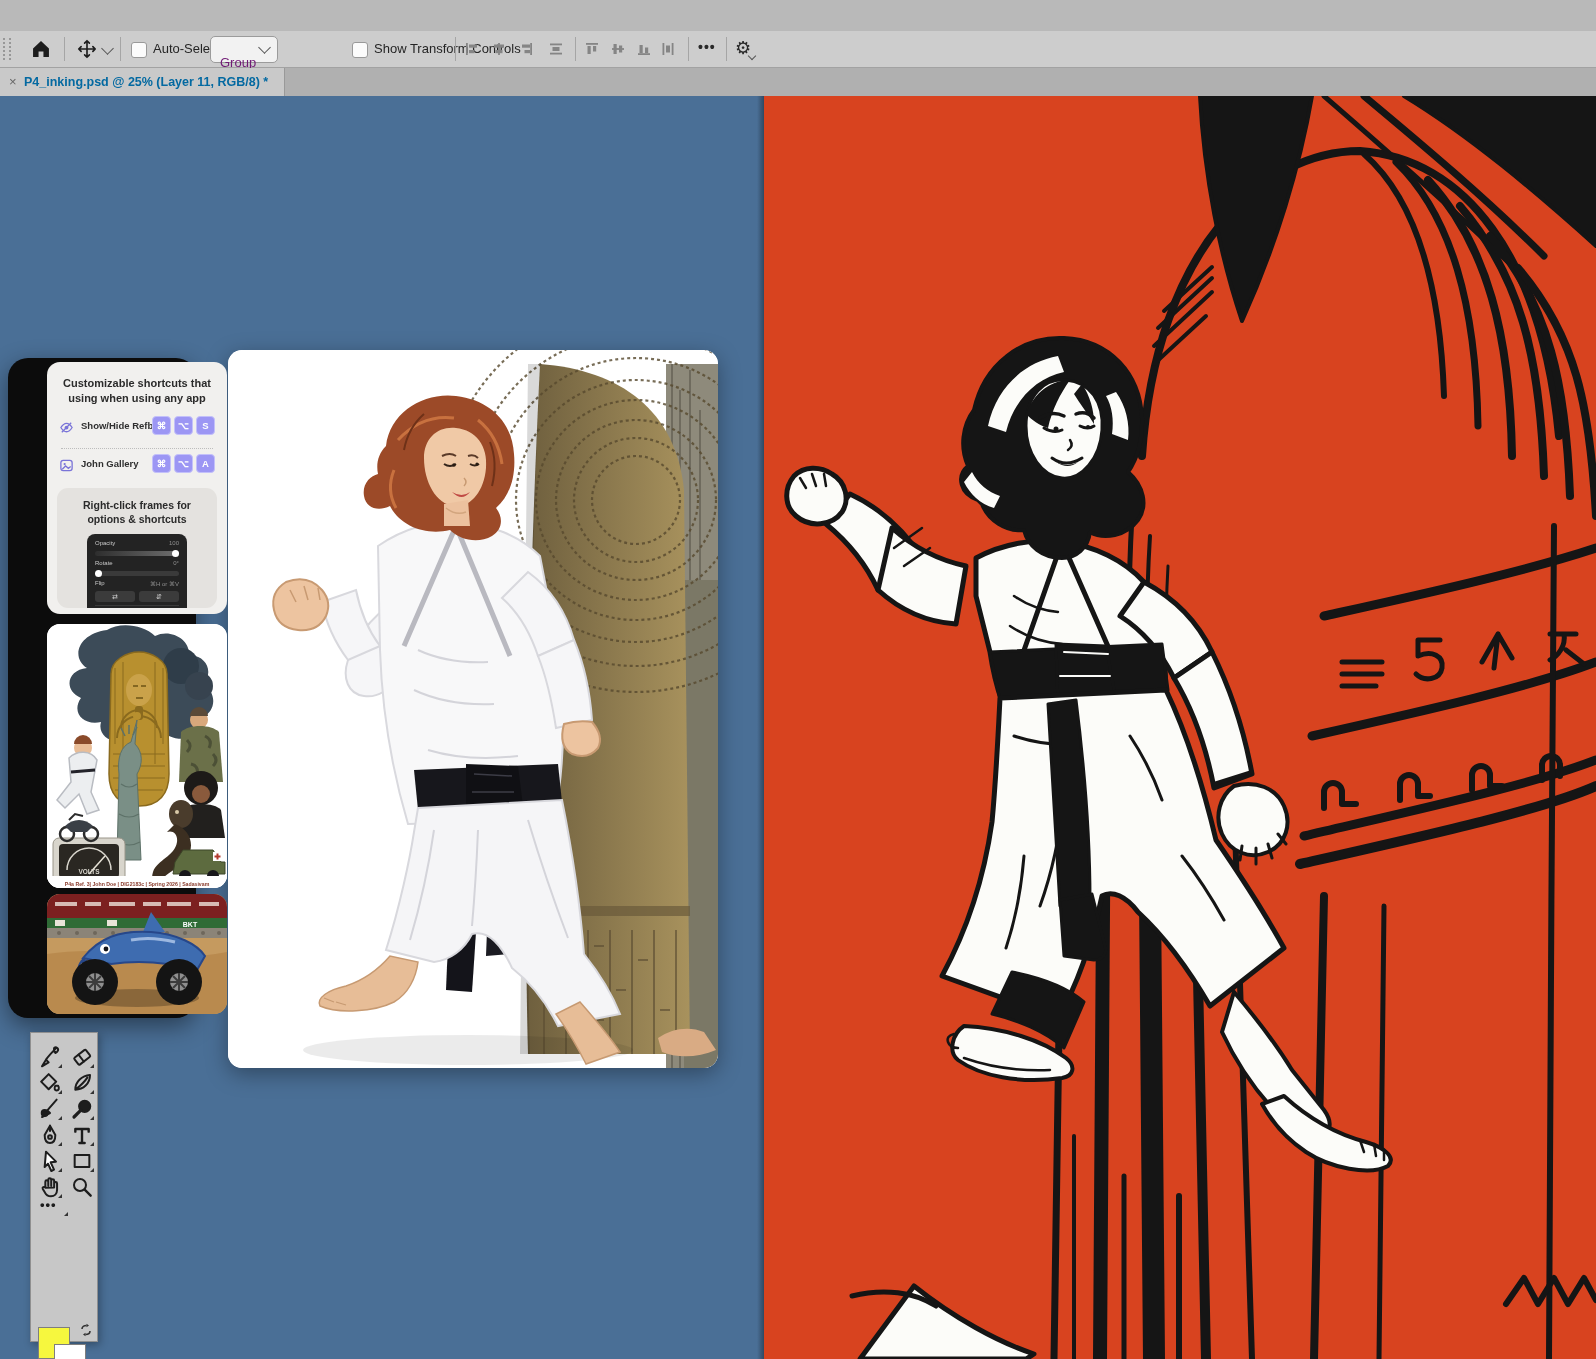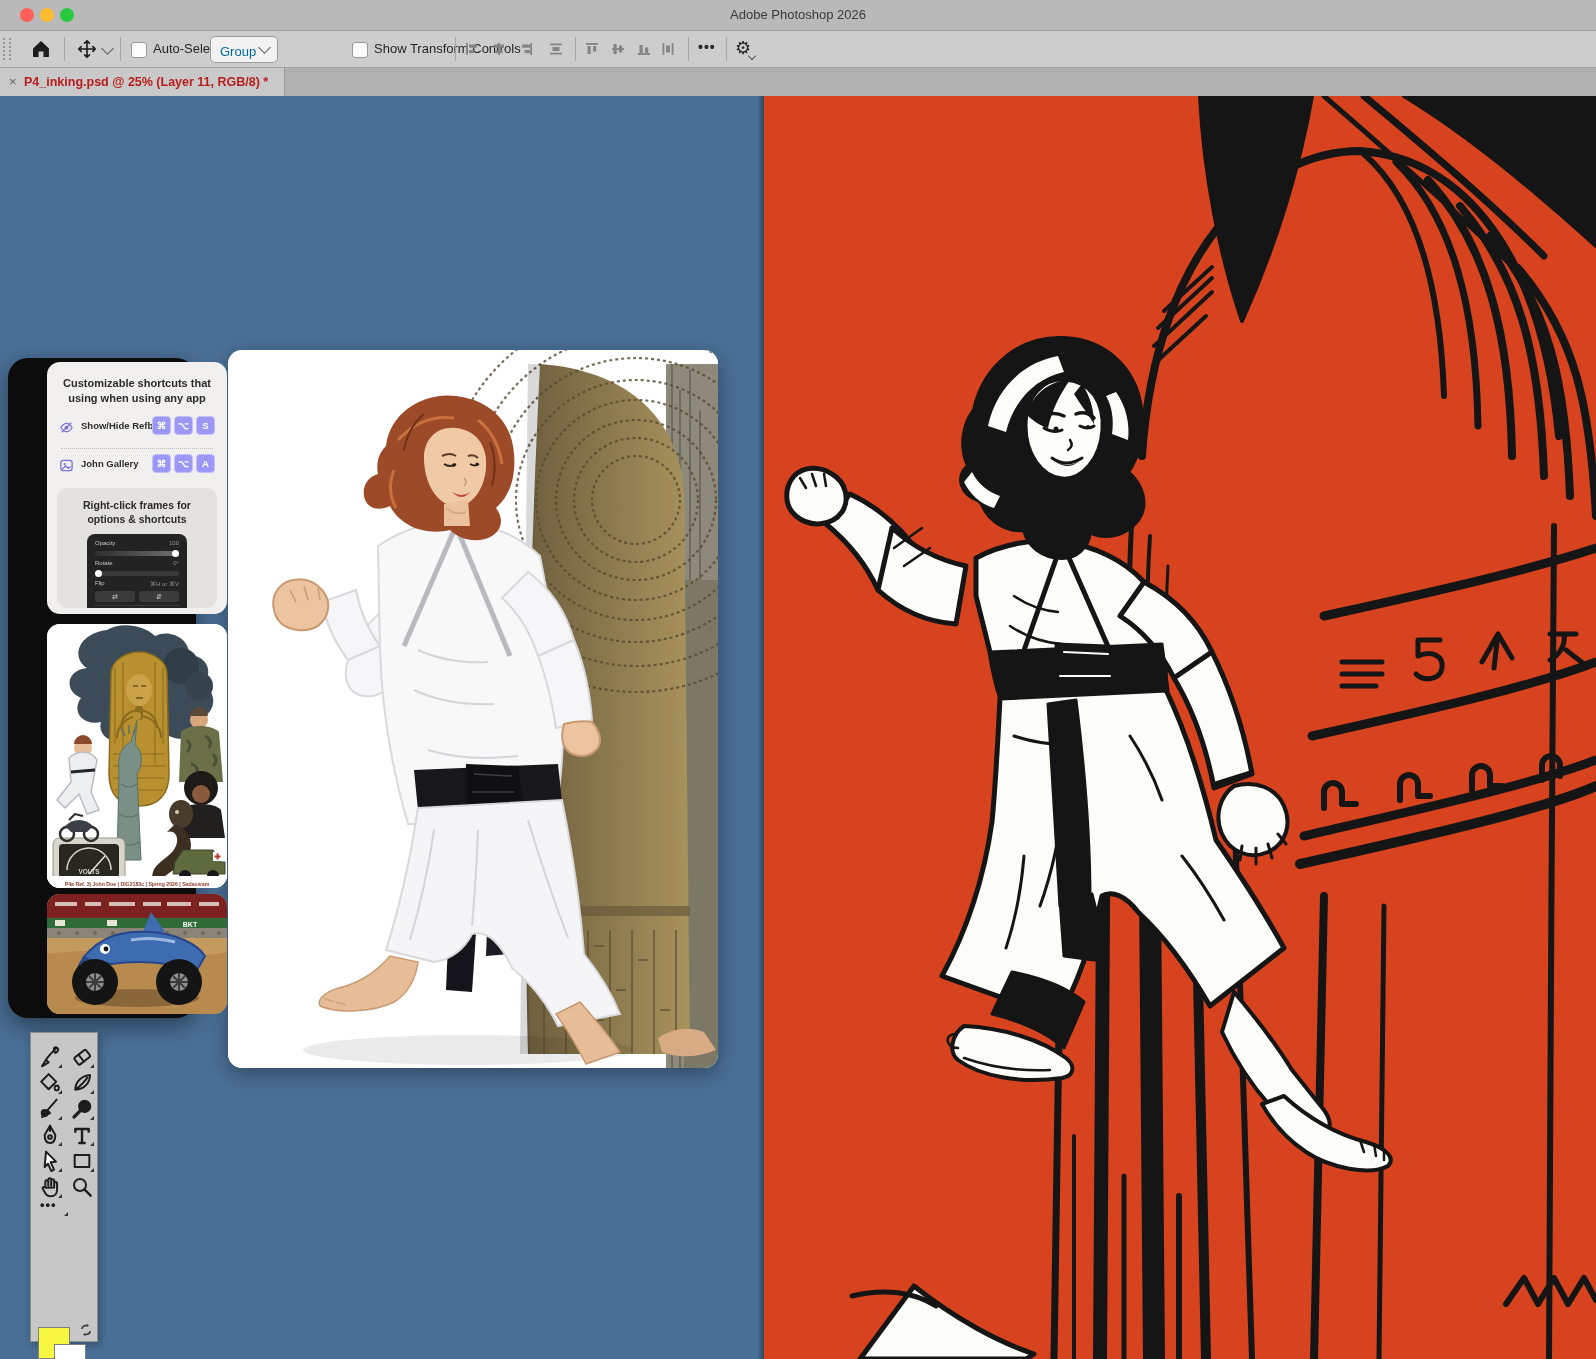--- a/index.html
+++ b/index.html
@@ -11,32 +11,32 @@
   #titlebar{left:0;top:0;width:1596px;height:30px;background:#b9b9b9;border-bottom:1px solid #a2a2a2;}
   .tlight{position:absolute;top:8px;width:14px;height:14px;border-radius:50%;}
   #win-title{position:absolute;left:0;right:0;top:7px;text-align:center;font-size:13px;color:#3a3a3a;}
 
   
   #optionsbar{left:0;top:31px;width:1596px;height:36px;background:#cdcdcd;border-bottom:1px solid #a2a2a2;}
   .obar-sep{position:absolute;top:6px;width:1px;height:24px;background:#a5a5a5;}
   .obar-label{position:absolute;top:10px;font-size:13px;color:#252525;white-space:nowrap;}
   .checkbox{position:absolute;top:11px;width:14px;height:14px;background:#fbfbfb;border:1px solid #999;border-radius:3px;}
   #group-dd{position:absolute;left:210px;top:5px;width:66px;height:25px;background:#f2f2f2;border:1px solid #9b9b9b;border-radius:5px;}
-  #group-dd .val{position:absolute;left:9px;top:7px;font-size:13px;color:#0369a1;}
+  #group-dd .val{position:absolute;left:9px;top:18px;font-size:13px;color:#701a75;}
   .chev{position:absolute;width:8px;height:8px;border-right:1.6px solid #555;border-bottom:1.6px solid #555;transform:rotate(45deg);}
   .alicon{position:absolute;top:10px;width:16px;height:16px;}
   .alicon rect{fill:#858585;}
   #more-dots{position:absolute;left:698px;top:8px;font-size:14px;letter-spacing:1px;color:#2a2a2a;font-weight:bold;}
   #gear{position:absolute;left:735px;top:6px;font-size:18px;color:#2a2a2a;}
 
   
   #tabbar{left:0;top:68px;width:1596px;height:28px;background:#b0b0b0;border-bottom:1px solid #8f8f8f;}
   #activetab{position:absolute;left:0;top:0;width:284px;height:28px;background:#c9c9c9;border-right:1px solid #999;}
   #activetab .close{position:absolute;left:9px;top:6px;font-size:13px;color:#666;}
-  #activetab .ttl{position:absolute;left:24px;top:7px;font-size:12.5px;font-weight:600;color:#b91c1c;white-space:nowrap;}
+  #activetab .ttl{position:absolute;left:24px;top:7px;font-size:12.5px;font-weight:600;color:#0369a1;white-space:nowrap;}
 
   
   #canvas{left:0;top:96px;width:1596px;height:1263px;}
   #canvas-left{position:absolute;left:0;top:0;width:764px;height:1263px;background:#4a6f96;}
   #canvas-left::after{content:"";position:absolute;right:0;top:0;width:7px;height:100%;
       background:linear-gradient(90deg,rgba(0,0,0,0),rgba(0,0,0,.35));}
   #canvas-right{position:absolute;left:764px;top:0;width:832px;height:1263px;background:#d8431f;}
 
   
   #photo-card{position:absolute;left:228px;top:254px;width:490px;height:718px;border-radius:14px;
@@ -79,26 +79,20 @@
   #bg-swatch{position:absolute;left:23px;top:311px;width:30px;height:30px;background:#fff;border:1px solid #7e7e7e;}
   #swap-colors{position:absolute;left:48px;top:290px;width:14px;height:14px;}
 
   svg text{font-family:"Liberation Sans",sans-serif;}
 </style>
 </head>
 <body>
 
 <div id="app">
 
-  <div id="titlebar" class="abs">
-    <div class="tlight" style="left:20px;background:#ff5f57;"></div>
-    <div class="tlight" style="left:40px;background:#febc2e;"></div>
-    <div class="tlight" style="left:60px;background:#28c840;"></div>
-    <div id="win-title">Adobe Photoshop 2026</div>
-  </div>
 
   <div id="optionsbar" class="abs">
     <div class="abs" style="left:3px;top:7px;width:4px;height:22px;border-left:2px dotted #979797;border-right:2px dotted #979797;"></div>
     <svg class="abs" style="left:30px;top:7px;" width="22" height="22" viewBox="0 0 18 18">
       <path d="M2.5 8.5 L9 2.5 L15.5 8.5 V15.5 H11 V11 H7 V15.5 H2.5 Z" fill="#1d1d1d"></path>
     </svg>
     <div class="obar-sep" style="left:64px;"></div>
     <svg class="abs" style="left:76px;top:7px;" width="22" height="22" viewBox="0 0 24 24">
       <g stroke="#1d1d1d" stroke-width="1.8" fill="none" stroke-linecap="round">
         <path d="M12 3v18M3 12h18M12 3l-2.6 2.6M12 3l2.6 2.6M12 21l-2.6-2.6M12 21l2.6-2.6M3 12l2.6-2.6M3 12l2.6 2.6M21 12l-2.6-2.6M21 12l-2.6 2.6"></path>

